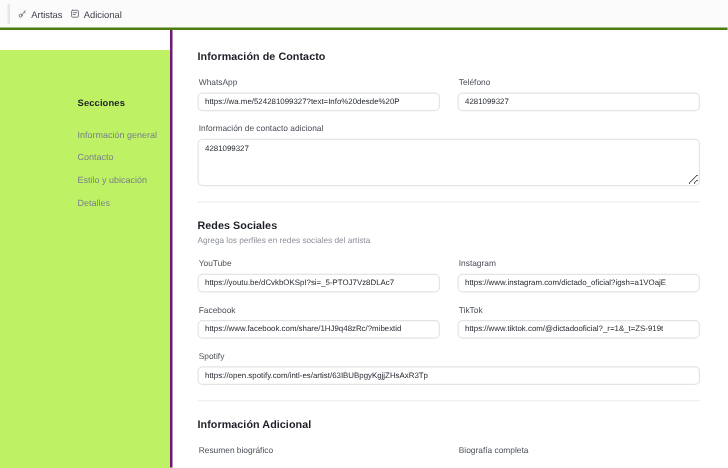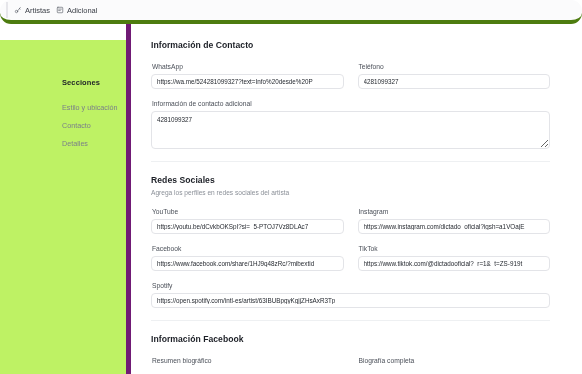--- a/index.html
+++ b/index.html
@@ -12,25 +12,24 @@
     -webkit-font-smoothing: antialiased;
   }
 
   
   .topbar {
     position: absolute;
     top: 0; left: 0;
     width: 582px;
     height: 24px;
     background: #fbfbfc;
-    border-bottom: 4px solid #4d7c0f;
+    border-bottom: 2px solid #4d7c0f;
     display: flex;
     align-items: center;
     padding-left: 6px;
-    border-radius: 11px;
   }
   .topbar-accent {
     width: 2px;
     height: 16px;
     background: #e6e6ea;
     margin-right: 6px;
     flex: 0 0 auto;
   }
   .nav-item {
     display: flex;
@@ -77,25 +76,25 @@
     color: #7b8089;
     line-height: 1;
     padding: 5.6px 0;
     cursor: pointer;
     white-space: nowrap;
   }
 
   
   .content {
     position: absolute;
-    top: 0; left: 126px;
+    top: 0; left: 136px;
     width: 444px;
     height: 350px;
     background: #ffffff;
-    border-left: 5px solid #701a75;
+    border-left: 2px solid #701a75;
     overflow: hidden;
     padding: 16px 20px 0 20px;
   }
 
   .section-title {
     font-size: 8.6px;
     font-weight: bold;
     color: #1c1f26;
     letter-spacing: 0.05px;
     margin: 0 0 13px 0;
@@ -192,22 +191,23 @@
     </span>
     <span>Adicional</span>
   </div>
 </div>
 
 <div class="page">
 
   <div class="sidebar">
     <div class="sidebar-title">Secciones</div>
     <div class="sidebar-list">
+      <div class="sidebar-item">Información general</div>
+      <div class="sidebar-item">Contacto</div>
       <div class="sidebar-item">Estilo y ubicación</div>
-      <div class="sidebar-item">Contacto</div>
       <div class="sidebar-item">Detalles</div>
     </div>
   </div>
 
   <div class="content">
 
     <div class="section-title">Información de Contacto</div>
 
     <div class="row">
       <div class="col">
@@ -254,21 +254,21 @@
 
     <div class="row">
       <div class="col-full">
         <div class="field-label">Spotify</div>
         <input class="input" type="text" value="https://open.spotify.com/intl-es/artist/63IBUBpgyKgjjZHsAxR3Tp" style="">
       </div>
     </div>
 
     <div class="divider"></div>
 
-    <div class="section-title">Información Facebook</div>
+    <div class="section-title">Información Adicional</div>
 
     <div class="row">
       <div class="col">
         <div class="field-label">Resumen biográfico</div>
       </div>
       <div class="col">
         <div class="field-label">Biografía completa</div>
       </div>
     </div>
 

